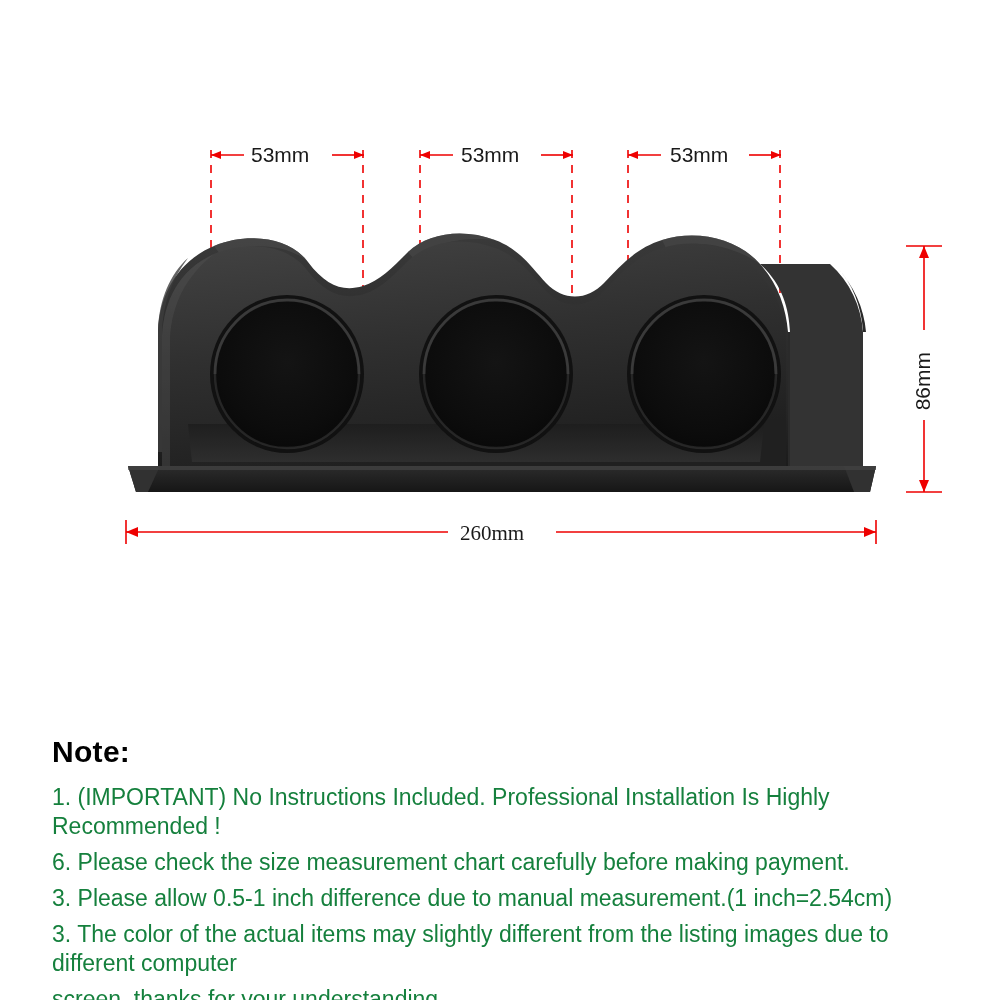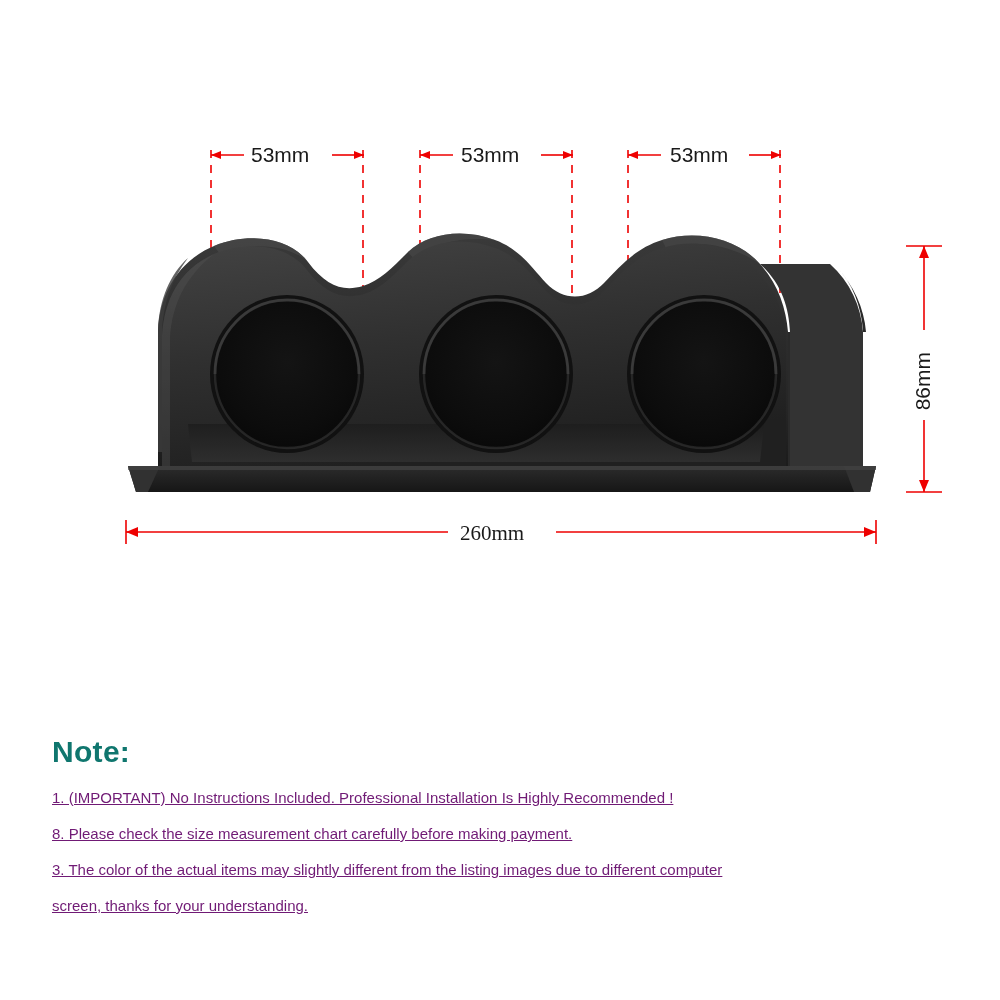--- a/index.html
+++ b/index.html
@@ -58,32 +58,31 @@
   }
 
   
   #note-block {
     position: absolute;
     left: 52px;
     top: 735px;
     width: 920px;
   }
   #note-title {
-    color: #0f766e;
+    color: #000000;
     font-size: 30px;
     font-weight: bold;
     margin: 0 0 14px 0;
     letter-spacing: 0.3px;
   }
   .note-line {
-    font-size: 15px;
+    font-size: 23px;
     line-height: 29px;
-    color: #701a75;
+    color: #15803d;
     margin: 0 0 7px 0;
-    text-decoration: underline;
   }
   .note-line:last-child { margin-bottom: 0; }
 </style>
 </head>
 <body>
 
 <div id="diagram">
 
   <svg id="product-svg" width="1000" height="700" viewBox="0 0 1000 700">
     <defs>
@@ -236,16 +235,17 @@
   <span class="dim-label dim-top-1">53mm</span>
   <span class="dim-label dim-top-2">53mm</span>
   <span class="dim-label dim-top-3">53mm</span>
   <span class="dim-label dim-width">260mm</span>
   <span class="dim-label dim-height">86mm</span>
 </div>
 
 <div id="note-block">
   <div id="note-title">Note:</div>
   <p class="note-line">1. (IMPORTANT) No Instructions Included. Professional Installation Is Highly Recommended !</p>
-  <p class="note-line">8. Please check the size measurement chart carefully before making payment.</p>
+  <p class="note-line">6. Please check the size measurement chart carefully before making payment.</p>
+  <p class="note-line">3. Please allow 0.5-1 inch difference due to manual measurement.(1 inch=2.54cm)</p>
   <p class="note-line">3. The color of the actual items may slightly different from the listing images due to different computer</p>
   <p class="note-line">screen, thanks for your understanding.</p>
 </div>
 
 </body></html>

